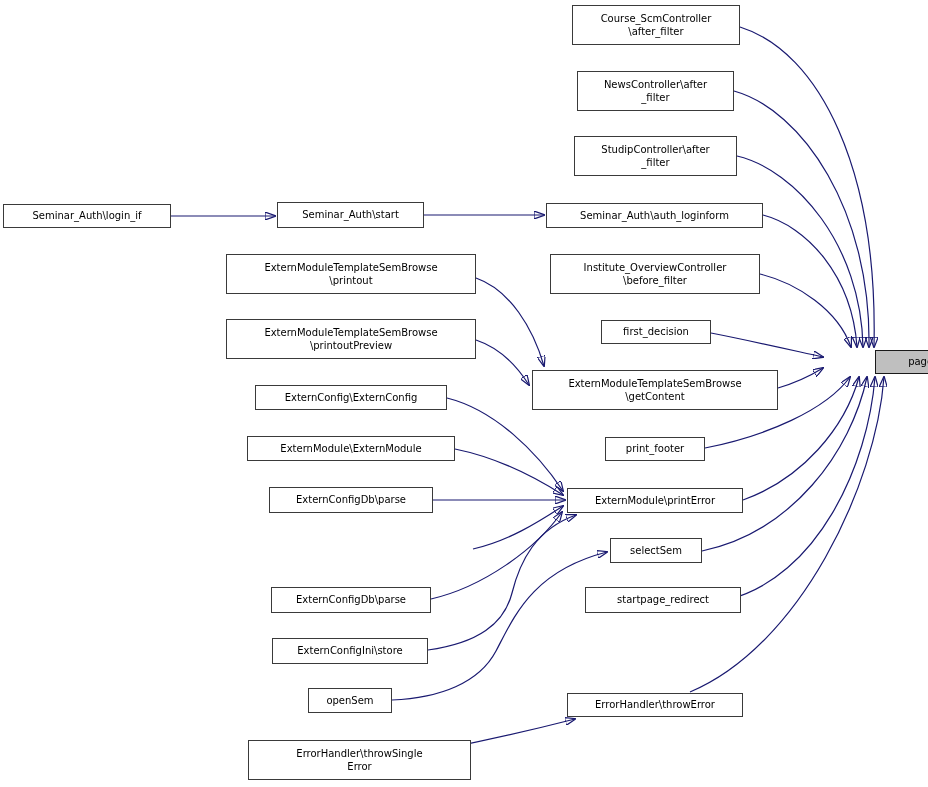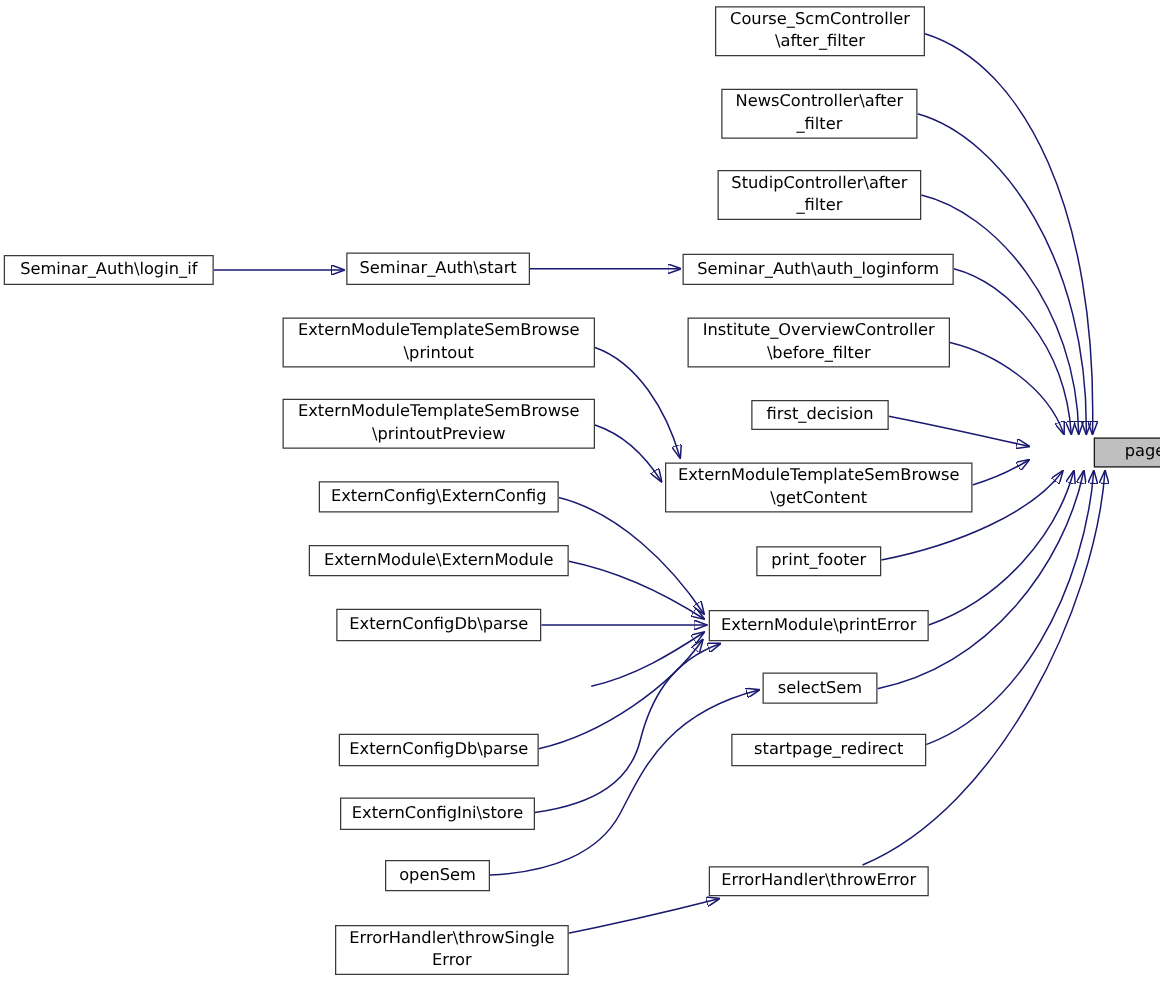--- a/index.html
+++ b/index.html
@@ -16,21 +16,21 @@
     left: 0; top: 0;
     width: 928px; height: 787px;
   }
   .edges path { fill: none; stroke: #191970; stroke-width: 1.2px; }
   .node {
     position: absolute;
     box-sizing: border-box;
     border: 1.5px solid #3a3a3a;
     background: #ffffff;
     color: #000000;
-    font-size: 13px;
+    font-size: 10px;
     line-height: 1.35;
     display: flex;
     align-items: center;
     justify-content: center;
     text-align: center;
     white-space: pre-line;
     cursor: pointer;
   }
   .node.highlight {
     background: #bfbfbf;
@@ -104,21 +104,21 @@
   <div class="node" style="left:601px;top:320px;width:110px;height:24px">first_decision</div>
   <div class="node" style="left:532px;top:370px;width:246px;height:40px">ExternModuleTemplateSemBrowse
 \getContent</div>
 
   <div class="node" style="left:255px;top:385px;width:192px;height:25px">ExternConfig\ExternConfig</div>
   <div class="node" style="left:247px;top:436px;width:208px;height:25px">ExternModule\ExternModule</div>
   <div class="node" style="left:269px;top:487px;width:164px;height:26px">ExternConfigDb\parse</div>
   <div class="node" style="left:271px;top:587px;width:160px;height:26px">ExternConfigDb\parse</div>
   <div class="node" style="left:272px;top:638px;width:156px;height:26px">ExternConfigIni\store</div>
   <div class="node" style="left:308px;top:688px;width:84px;height:25px">openSem</div>
-  <div class="node" style="left:268px;top:740px;width:187px;height:40px">ErrorHandler\throwSingle
+  <div class="node" style="left:248px;top:740px;width:223px;height:40px">ErrorHandler\throwSingle
 Error</div>
 
   <div class="node" style="left:605px;top:437px;width:100px;height:24px">print_footer</div>
   <div class="node" style="left:567px;top:488px;width:176px;height:25px">ExternModule\printError</div>
   <div class="node" style="left:610px;top:538px;width:92px;height:25px">selectSem</div>
   <div class="node" style="left:585px;top:587px;width:156px;height:26px">startpage_redirect</div>
   <div class="node" style="left:567px;top:693px;width:176px;height:24px">ErrorHandler\throwError</div>
 
   <div class="node highlight" style="left:875px;top:350px;width:122px;height:24px">page_close</div>
 

